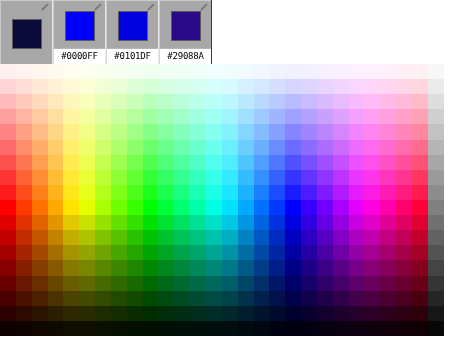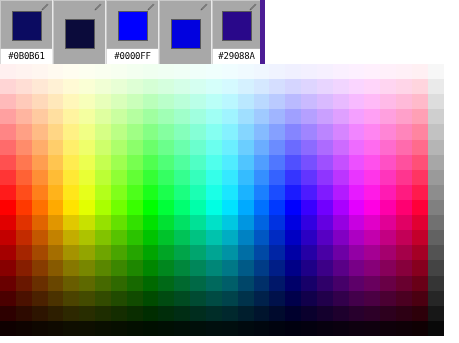--- a/index.html
+++ b/index.html
@@ -27,21 +27,21 @@
     width: 53px;
     height: 64px;
     box-sizing: border-box;
     display: flex;
     flex-direction: column;
     background: #a8a8a8;
     border-right: 1px solid #e9e9e9;
     position: relative;
   }
   .swatch-cell:last-child {
-    border-right: 5px solid #4c1d95;
+    border-right: 1px solid #4c1d95;
   }
   .swatch-top {
     flex: 1 1 auto;
     position: relative;
     display: flex;
     align-items: center;
     justify-content: center;
     background: #a8a8a8;
     border-top: 1px solid #c9c9c9;
     border-left: 1px solid #c9c9c9;
@@ -93,32 +93,20 @@
   }
   .pal-cell {
     width: 100%;
     height: 100%;
   }
 </style>
 </head>
 <body>
 
 <div id="swatch-bar">
-    <div class="swatch-cell">
-      <div class="swatch-top">
-        <div class="swatch-color" style="background: rgb(11, 11, 97);"></div>
-        <span class="corner-icon">
-          <svg width="9" height="9" viewBox="0 0 9 9">
-            <path d="M7.2 0.9 L8.1 1.8 L3.3 6.6 L1.9 7.1 L2.4 5.7 Z" fill="#6e6e6e" stroke="#4a4a4a" stroke-width="0.5"></path>
-            <path d="M1.9 7.1 L2.4 5.7 L3.3 6.6 Z" fill="#3c3c3c"></path>
-          </svg>
-        </span>
-      </div>
-      <div class="swatch-label">#0B0B61</div>
-    </div>
     <div class="swatch-cell">
       <div class="swatch-top">
         <div class="swatch-color" style="background: rgb(11, 11, 59);"></div>
         <span class="corner-icon">
           <svg width="9" height="9" viewBox="0 0 9 9">
             <path d="M7.2 0.9 L8.1 1.8 L3.3 6.6 L1.9 7.1 L2.4 5.7 Z" fill="#6e6e6e" stroke="#4a4a4a" stroke-width="0.5"></path>
             <path d="M1.9 7.1 L2.4 5.7 L3.3 6.6 Z" fill="#3c3c3c"></path>
           </svg>
         </span>
       </div>
@@ -138,20 +126,21 @@
     <div class="swatch-cell">
       <div class="swatch-top">
         <div class="swatch-color" style="background: rgb(1, 1, 223);"></div>
         <span class="corner-icon">
           <svg width="9" height="9" viewBox="0 0 9 9">
             <path d="M7.2 0.9 L8.1 1.8 L3.3 6.6 L1.9 7.1 L2.4 5.7 Z" fill="#6e6e6e" stroke="#4a4a4a" stroke-width="0.5"></path>
             <path d="M1.9 7.1 L2.4 5.7 L3.3 6.6 Z" fill="#3c3c3c"></path>
           </svg>
         </span>
       </div>
+      <div class="swatch-label">#0101DF</div>
     </div>
     <div class="swatch-cell">
       <div class="swatch-top">
         <div class="swatch-color" style="background: rgb(41, 8, 138);"></div>
         <span class="corner-icon">
           <svg width="9" height="9" viewBox="0 0 9 9">
             <path d="M7.2 0.9 L8.1 1.8 L3.3 6.6 L1.9 7.1 L2.4 5.7 Z" fill="#6e6e6e" stroke="#4a4a4a" stroke-width="0.5"></path>
             <path d="M1.9 7.1 L2.4 5.7 L3.3 6.6 Z" fill="#3c3c3c"></path>
           </svg>
         </span>

